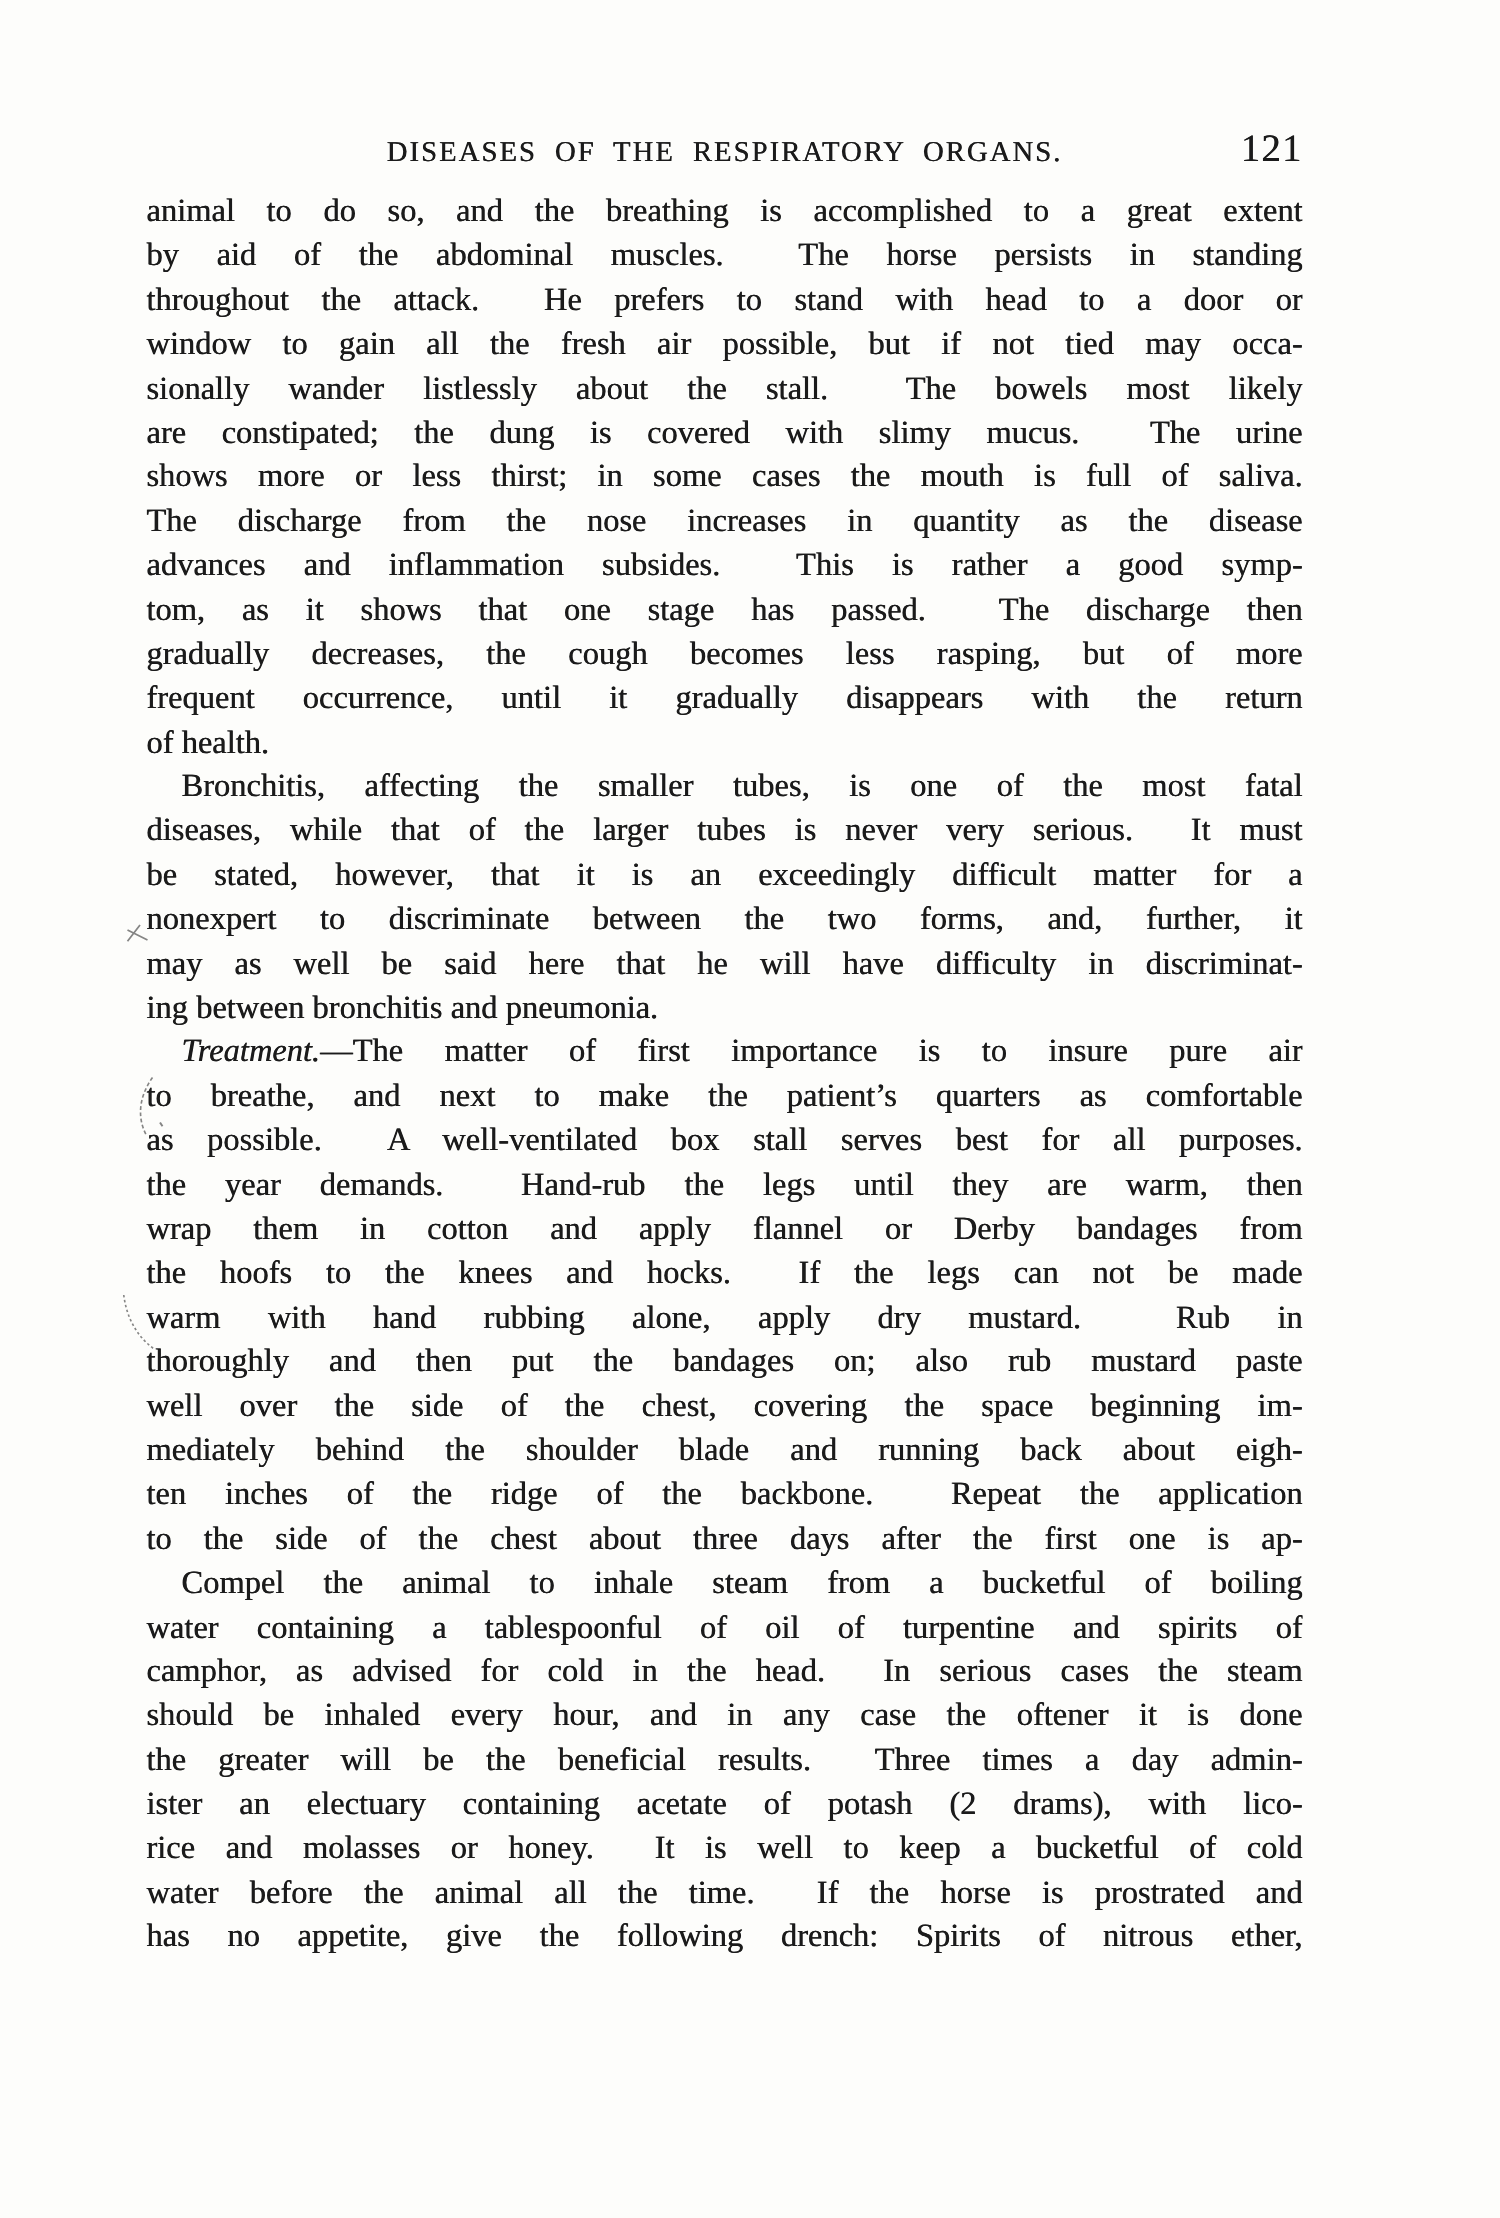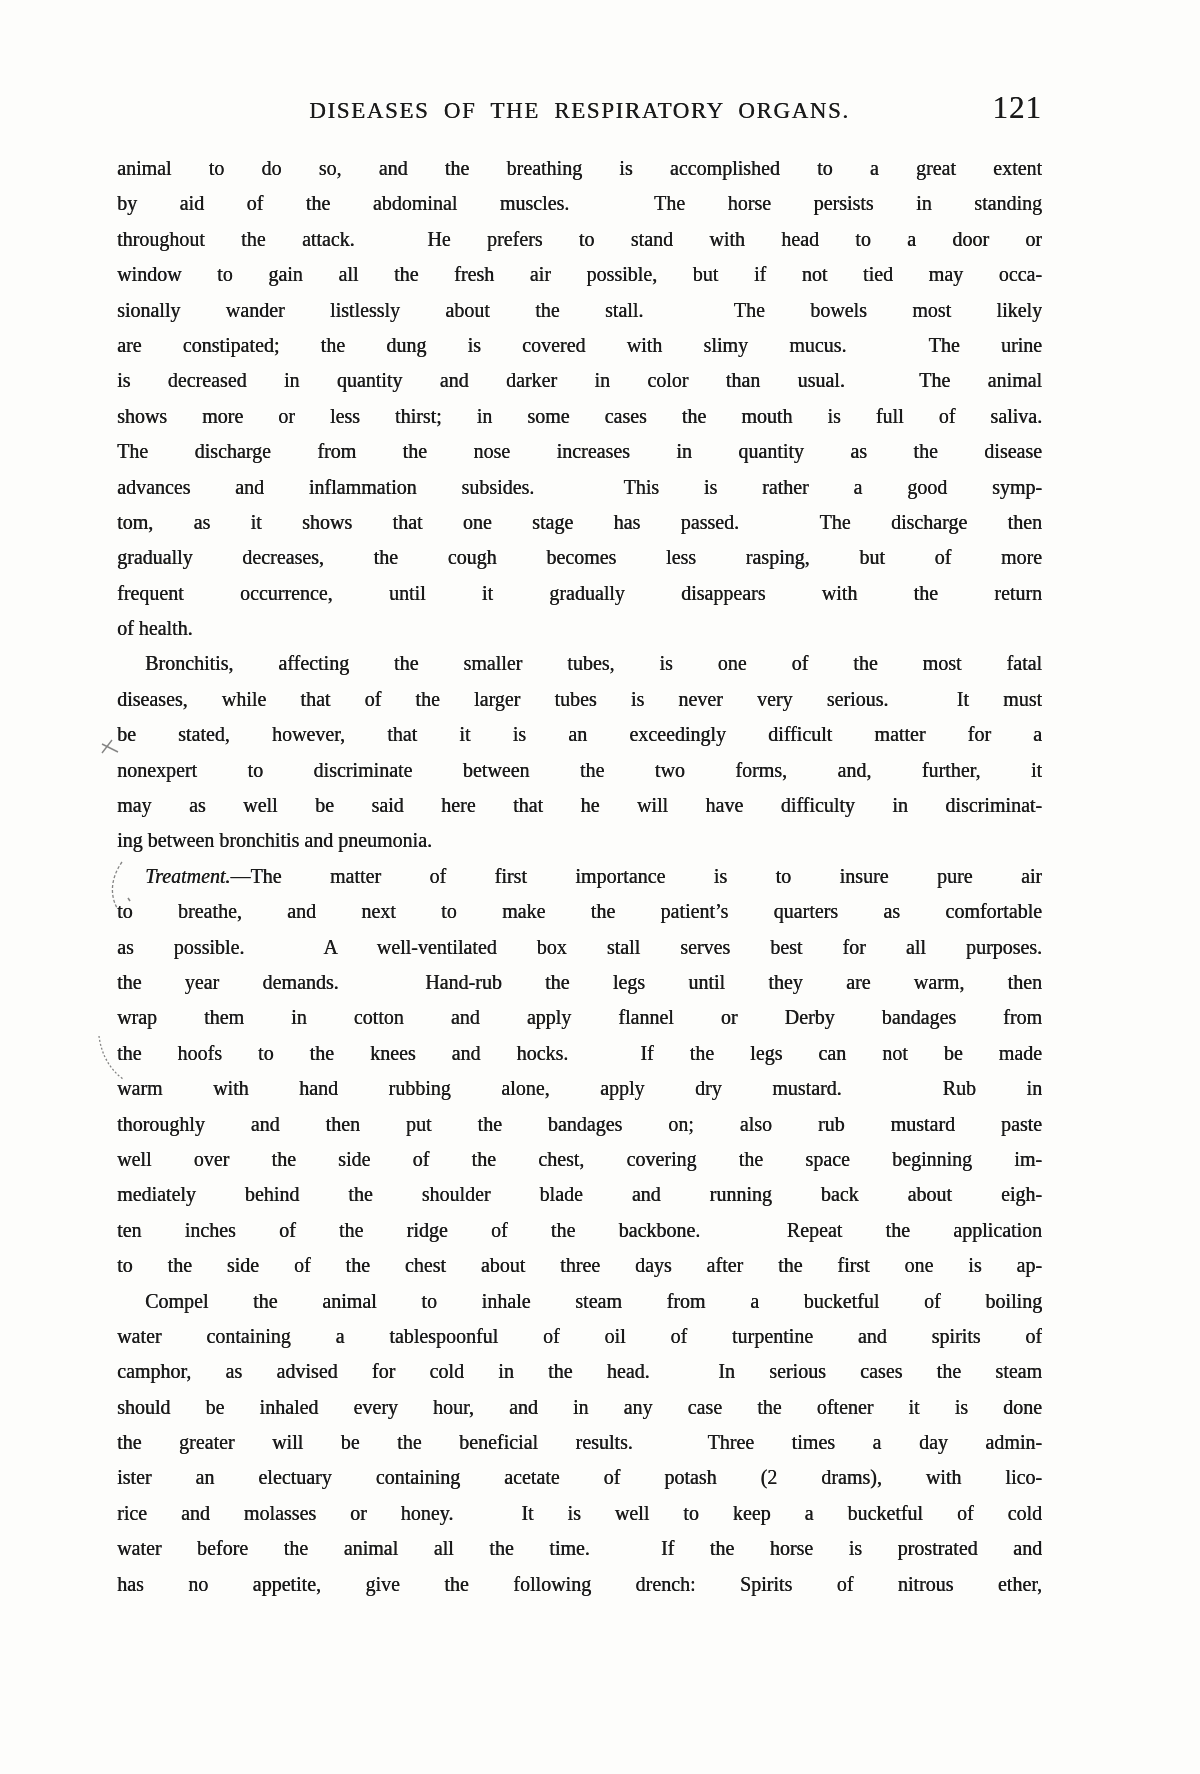--- a/index.html
+++ b/index.html
@@ -15,21 +15,21 @@
     height: 1774px;
     margin: 0 auto;
     background: var(--bg);
     color: var(--ink);
     font-family: "Liberation Serif", "DejaVu Serif", serif;
     overflow: hidden;
   }
   
   .running-head {
     position: absolute;
-    top: 94px;
+    top: 105px;
     left: 117px;
     width: 925px;
     height: 36px;
   }
   .head-title {
     display: block;
     text-align: center;
     font-size: 23px;
     line-height: 34px;
     letter-spacing: 1.6px;
@@ -48,21 +48,21 @@
   
   .body-text {
     position: absolute;
     top: 151px;
     left: 117px;
     width: 925px;
     text-shadow: 0.38px 0 0 currentColor;
   }
   .paragraph { margin: 0; }
   .line {
-    font-size: 20px;
+    font-size: 26px;
     line-height: 35.4px;
     height: 35.4px;
     overflow: hidden;
     text-align: justify;
     text-align-last: justify;
     white-space: normal;
   }
   .line.indent { padding-left: 28px; font-family: Liberation Serif, serif; }
   .line.para-end { text-align-last: left; }
   .italic { font-style: italic; }
@@ -87,21 +87,20 @@
   </div>
 
   <div class="body-text">
       <div class="paragraph">
         <div class="line">animal to do so, and the breathing is accomplished to a great extent</div>
         <div class="line">by aid of the abdominal muscles.&nbsp; The horse persists in standing</div>
         <div class="line">throughout the attack.&nbsp; He prefers to stand with head to a door or</div>
         <div class="line">window to gain all the fresh air possible, but if not tied may occa-</div>
         <div class="line">sionally wander listlessly about the stall.&nbsp; The bowels most likely</div>
         <div class="line">are constipated; the dung is covered with slimy mucus.&nbsp; The urine</div>
-        <div class="line">is decreased in quantity and darker in color than usual.&nbsp; The animal</div>
         <div class="line">shows more or less thirst; in some cases the mouth is full of saliva.</div>
         <div class="line">The discharge from the nose increases in quantity as the disease</div>
         <div class="line">advances and inflammation subsides.&nbsp; This is rather a good symp-</div>
         <div class="line">tom, as it shows that one stage has passed.&nbsp; The discharge then</div>
         <div class="line">gradually decreases, the cough becomes less rasping, but of more</div>
         <div class="line">frequent occurrence, until it gradually disappears with the return</div>
         <div class="line para-end">of health.</div>
       </div>
       <div class="paragraph">
         <div class="line indent">Bronchitis, affecting the smaller tubes, is one of the most fatal</div>

